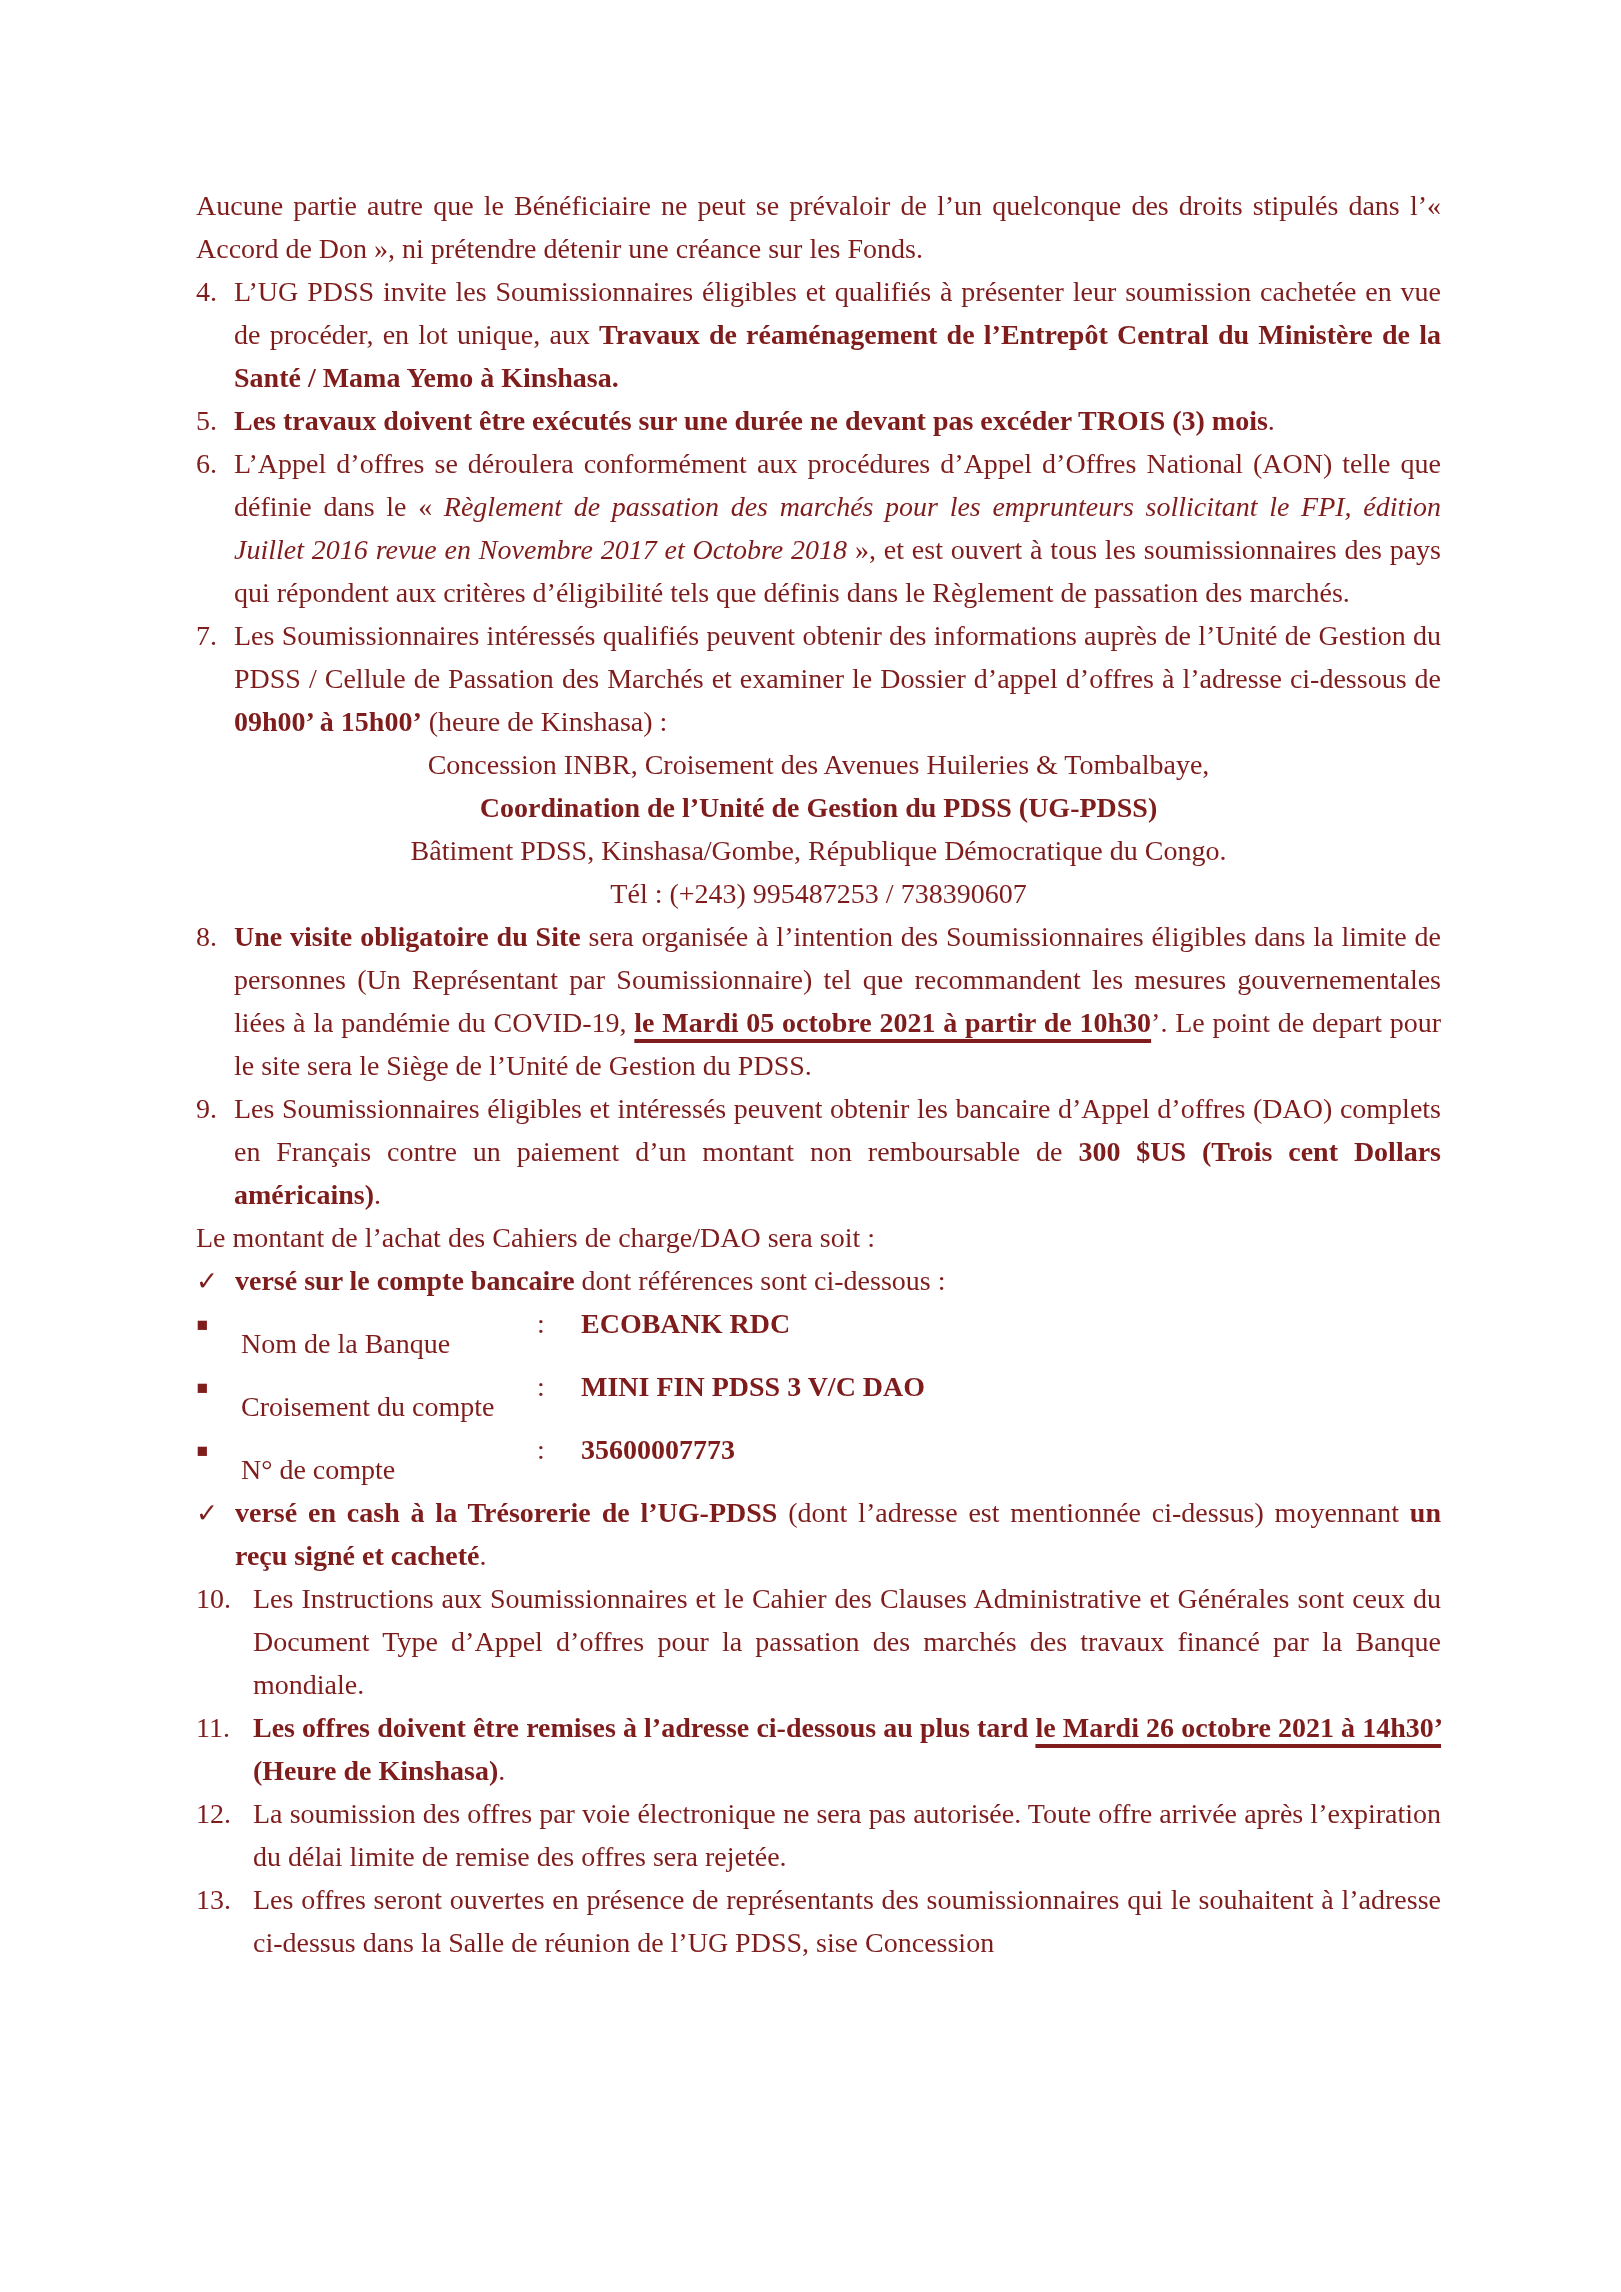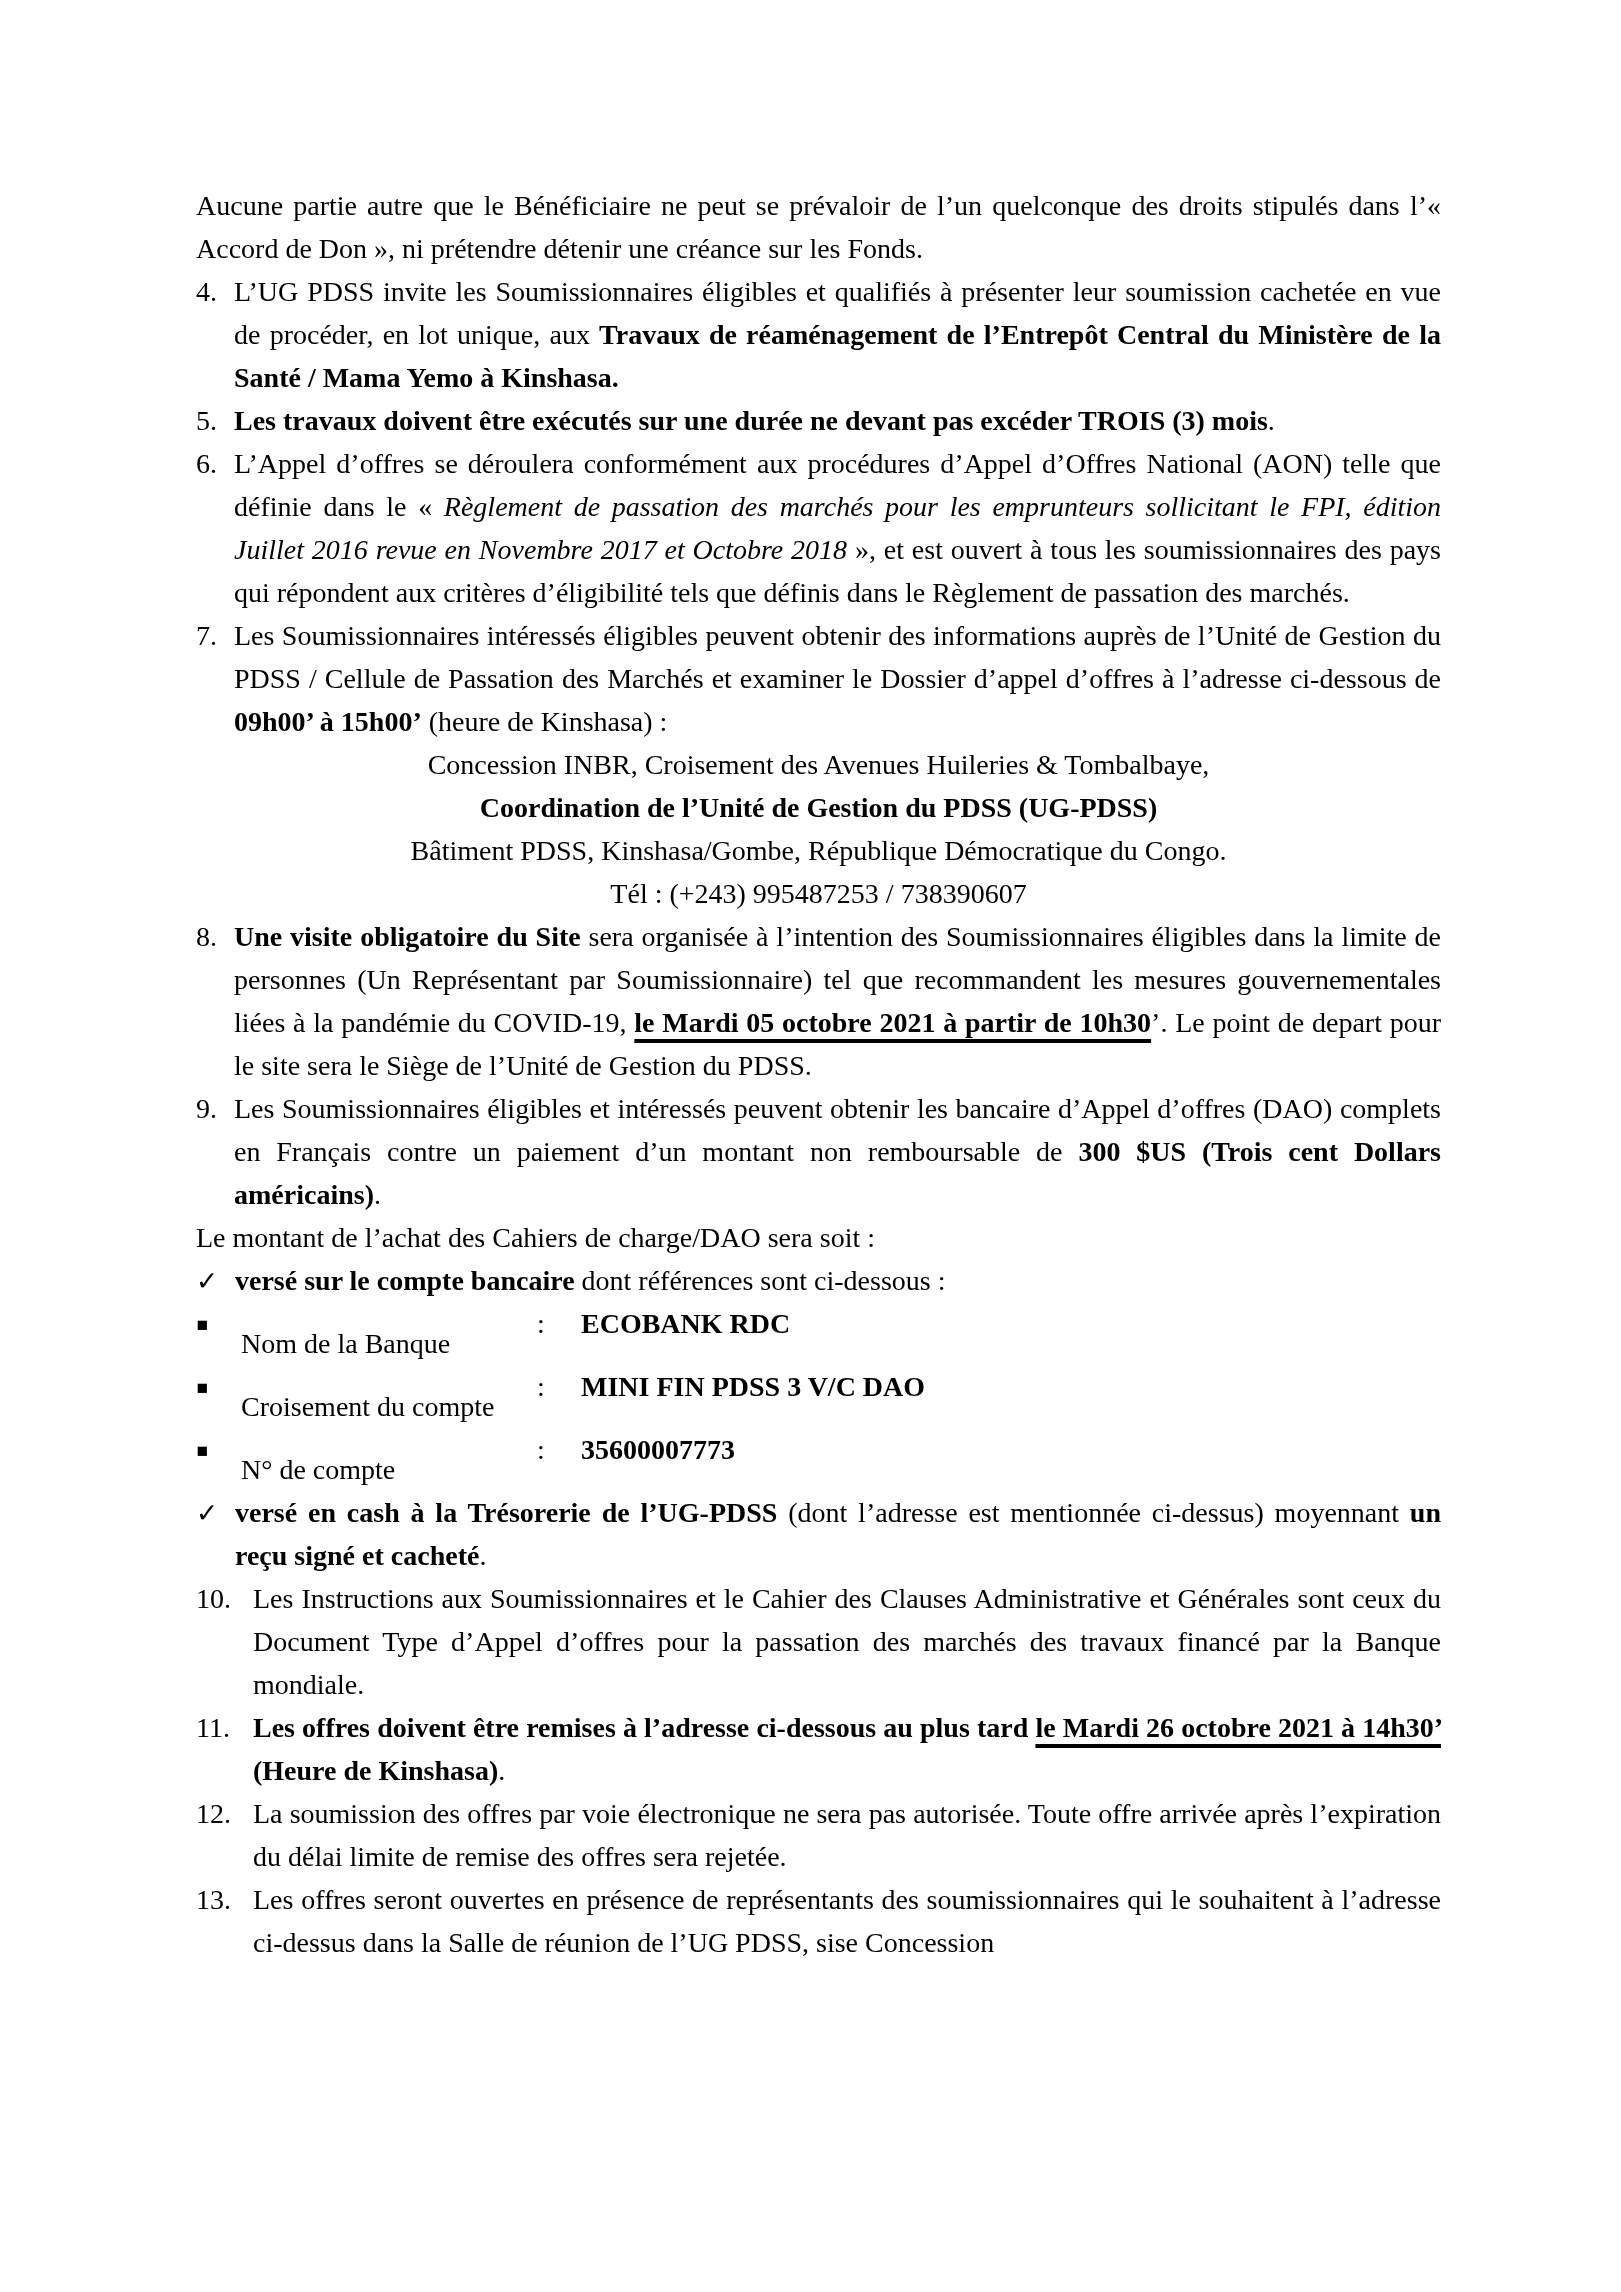--- a/index.html
+++ b/index.html
@@ -7,21 +7,21 @@
     padding: 0;
     background: #ffffff;
   }
   .page {
     position: relative;
     width: 1621px;
     height: 2293px;
     box-sizing: border-box;
     margin: 0 auto;
     background: #ffffff;
-    color: #000000;
+    color: #7f1d1d;
     padding: 184px 180px 0 196px;
     font-family: "Liberation Serif", "DejaVu Serif", serif;
     font-size: 28px;
     line-height: 43px;
     overflow: hidden;
   }
   .page p, .page div { margin: 0; padding: 0; }
 
   .block { margin-bottom: 7.8px; }
 
@@ -83,21 +83,21 @@
     <p class="body"><span class="b">Les travaux doivent être exécutés sur une durée ne devant pas excéder TROIS (3) mois</span><span>.</span></p>
   </div>
 
   <div class="item block">
     <span class="num">6.</span>
     <p class="body"><span>L’Appel d’offres se déroulera conformément aux procédures d’Appel d’Offres National (AON) telle que définie dans le « </span><span class="i">Règlement de passation des marchés pour les emprunteurs sollicitant le FPI, édition Juillet 2016 revue en Novembre 2017 et Octobre 2018</span><span> », et est ouvert à tous les soumissionnaires des pays qui répondent aux critères d’éligibilité tels que définis dans le Règlement de passation des marchés.</span></p>
   </div>
 
   <div class="item block">
     <span class="num">7.</span>
-    <p class="body"><span>Les Soumissionnaires intéressés éligibles peuvent obtenir des informations auprès de l’Unité de Gestion du PDSS / Cellule de Passation des Marchés et examiner le Dossier d’appel d’offres à l’adresse ci-dessous de </span><span class="b">09h00’ à 15h00’</span><span> (heure de Kinshasa) :</span></p>
+    <p class="body"><span>Les Soumissionnaires intéressés qualifiés peuvent obtenir des informations auprès de l’Unité de Gestion du PDSS / Cellule de Passation des Marchés et examiner le Dossier d’appel d’offres à l’adresse ci-dessous de </span><span class="b">09h00’ à 15h00’</span><span> (heure de Kinshasa) :</span></p>
   </div>
 
   <div class="block">
     <p class="cline">Concession INBR, Croisement des Avenues Huileries &amp; Tombalbaye,</p>
     <p class="cline b">Coordination de l’Unité de Gestion du PDSS (UG-PDSS)</p>
     <p class="cline">Bâtiment PDSS, Kinshasa/Gombe, République Démocratique du Congo.</p>
     <p class="cline">Tél : (+243) 995487253 / 738390607</p>
   </div>
 
   <div class="item block">

